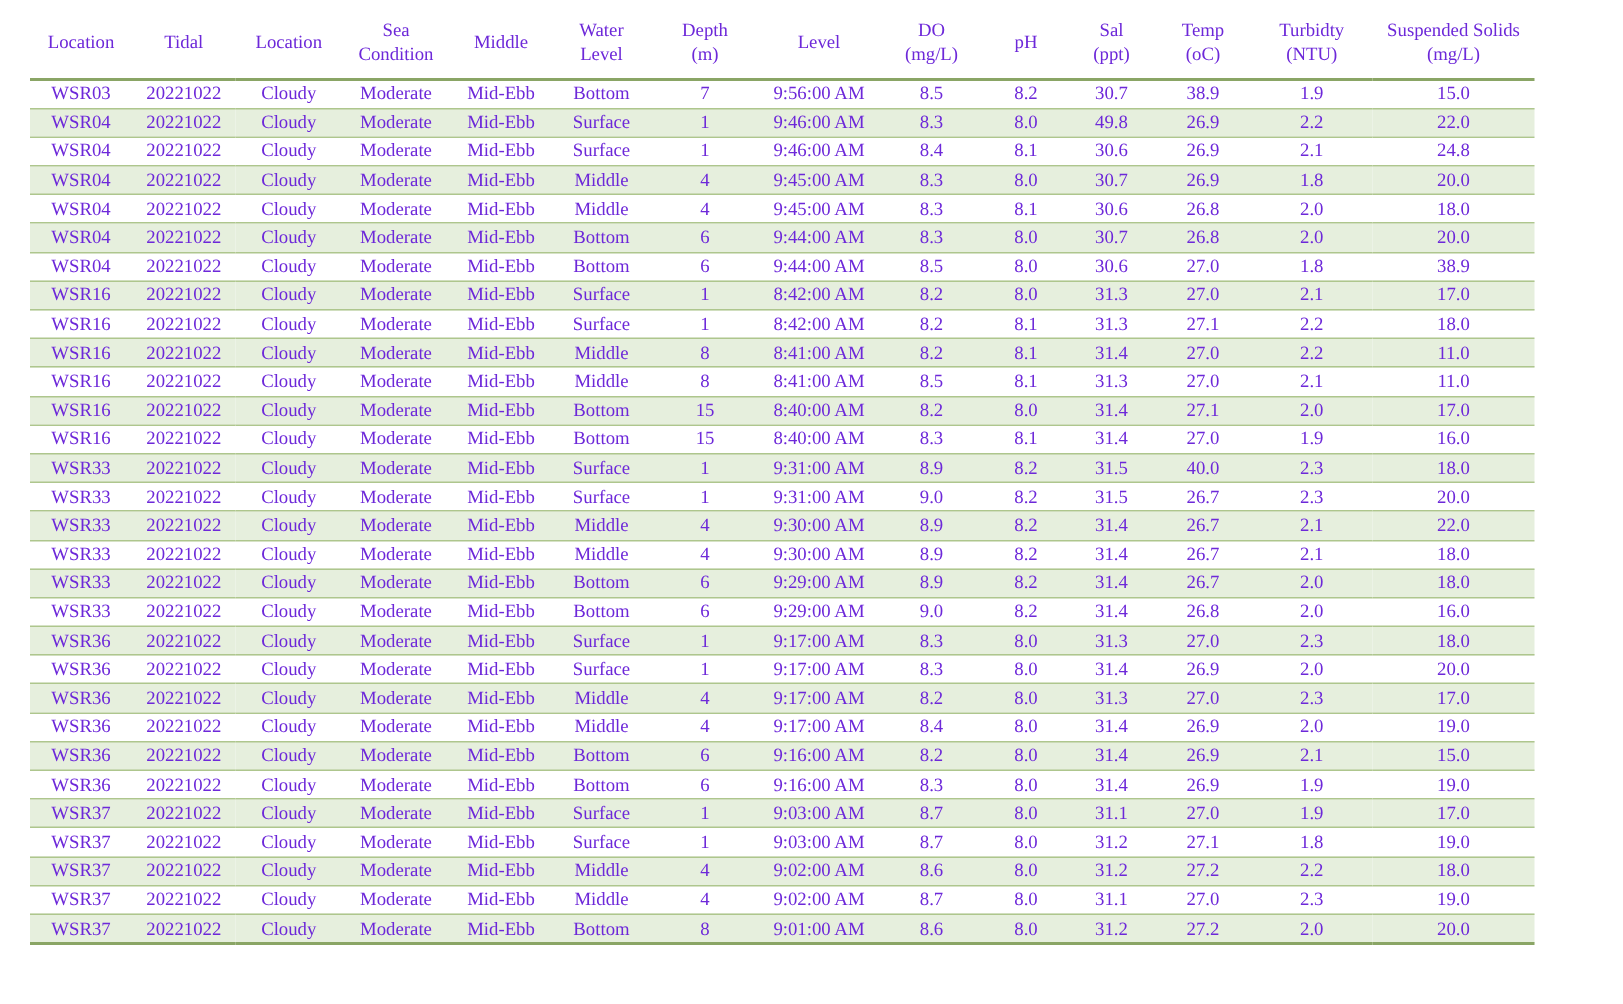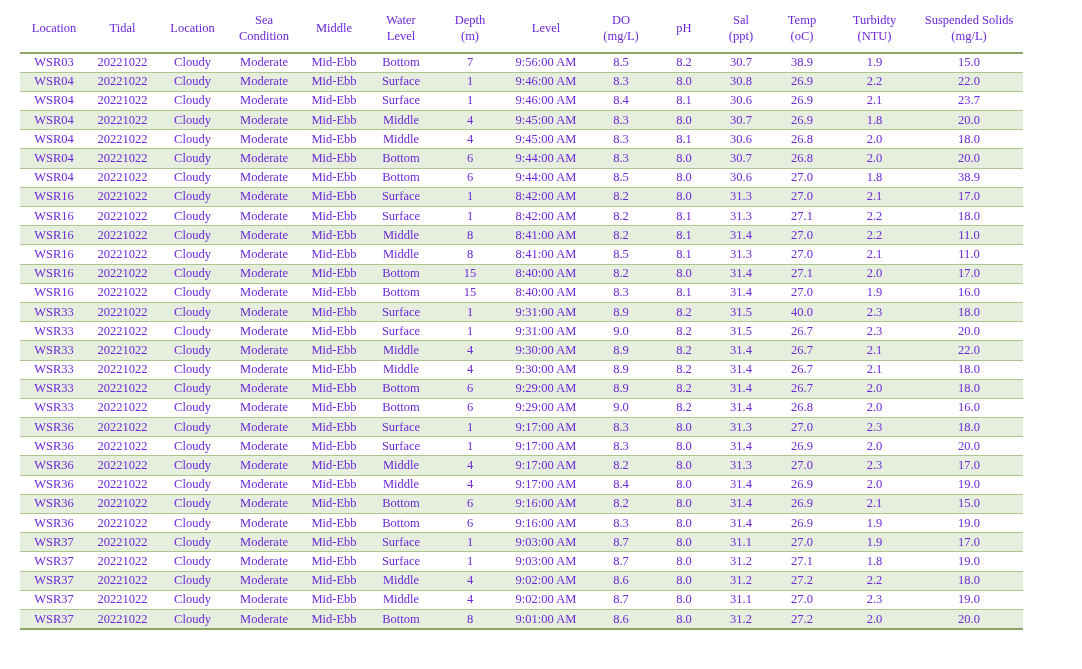--- a/index.html
+++ b/index.html
@@ -112,40 +112,40 @@
           <td>WSR04</td>
           <td>20221022</td>
           <td>Cloudy</td>
           <td>Moderate</td>
           <td>Mid-Ebb</td>
           <td>Surface</td>
           <td>1</td>
           <td>9:46:00 AM</td>
           <td>8.3</td>
           <td>8.0</td>
-          <td>30.8</td>
+          <td>49.8</td>
           <td>26.9</td>
           <td>2.2</td>
           <td>22.0</td>
         </tr>
         <tr>
           <td>WSR04</td>
           <td>20221022</td>
           <td>Cloudy</td>
           <td>Moderate</td>
           <td>Mid-Ebb</td>
           <td>Surface</td>
           <td>1</td>
           <td>9:46:00 AM</td>
           <td>8.4</td>
           <td>8.1</td>
           <td>30.6</td>
           <td>26.9</td>
           <td>2.1</td>
-          <td>23.7</td>
+          <td>24.8</td>
         </tr>
         <tr class="stripe">
           <td>WSR04</td>
           <td>20221022</td>
           <td>Cloudy</td>
           <td>Moderate</td>
           <td>Mid-Ebb</td>
           <td>Middle</td>
           <td>4</td>
           <td>9:45:00 AM</td>

